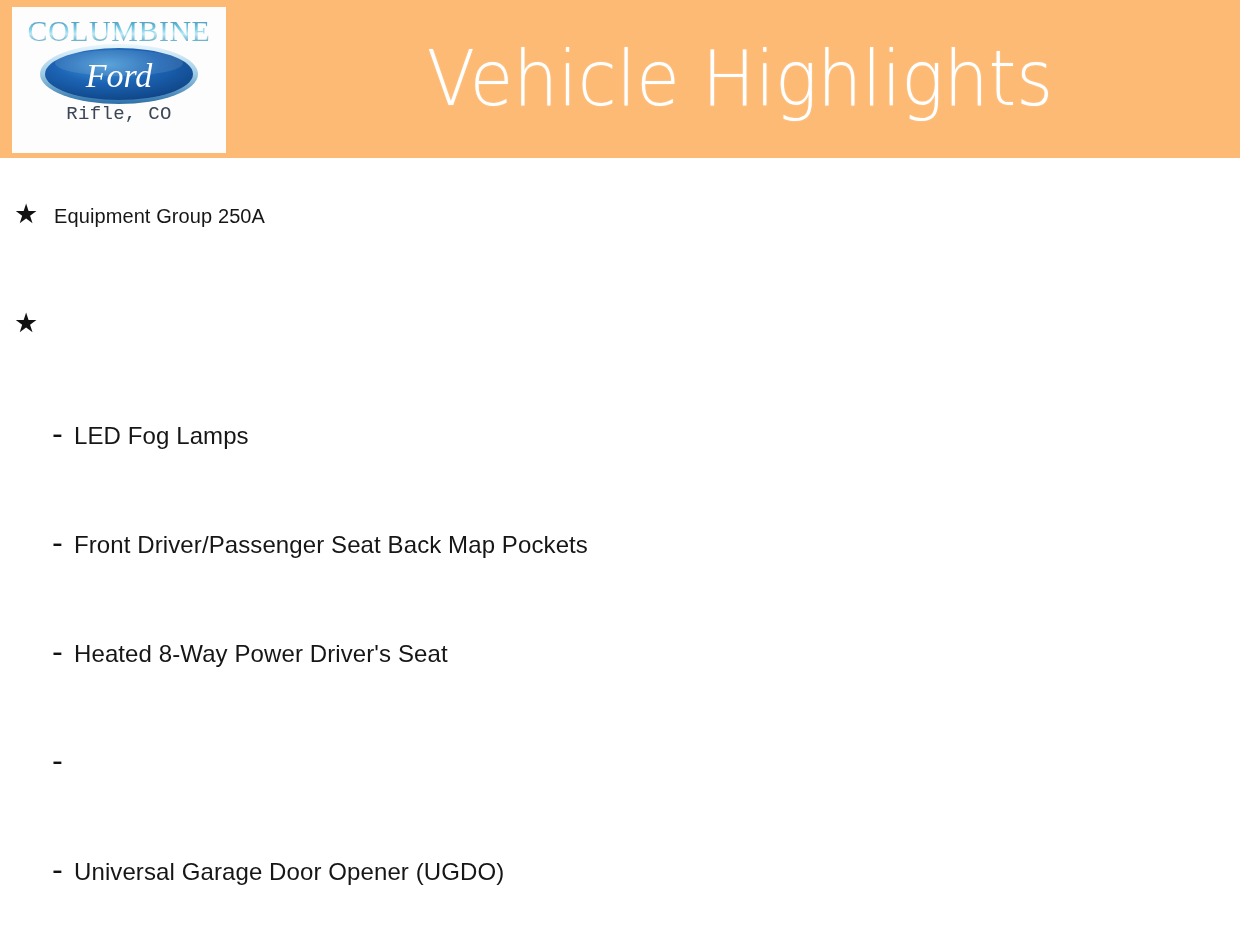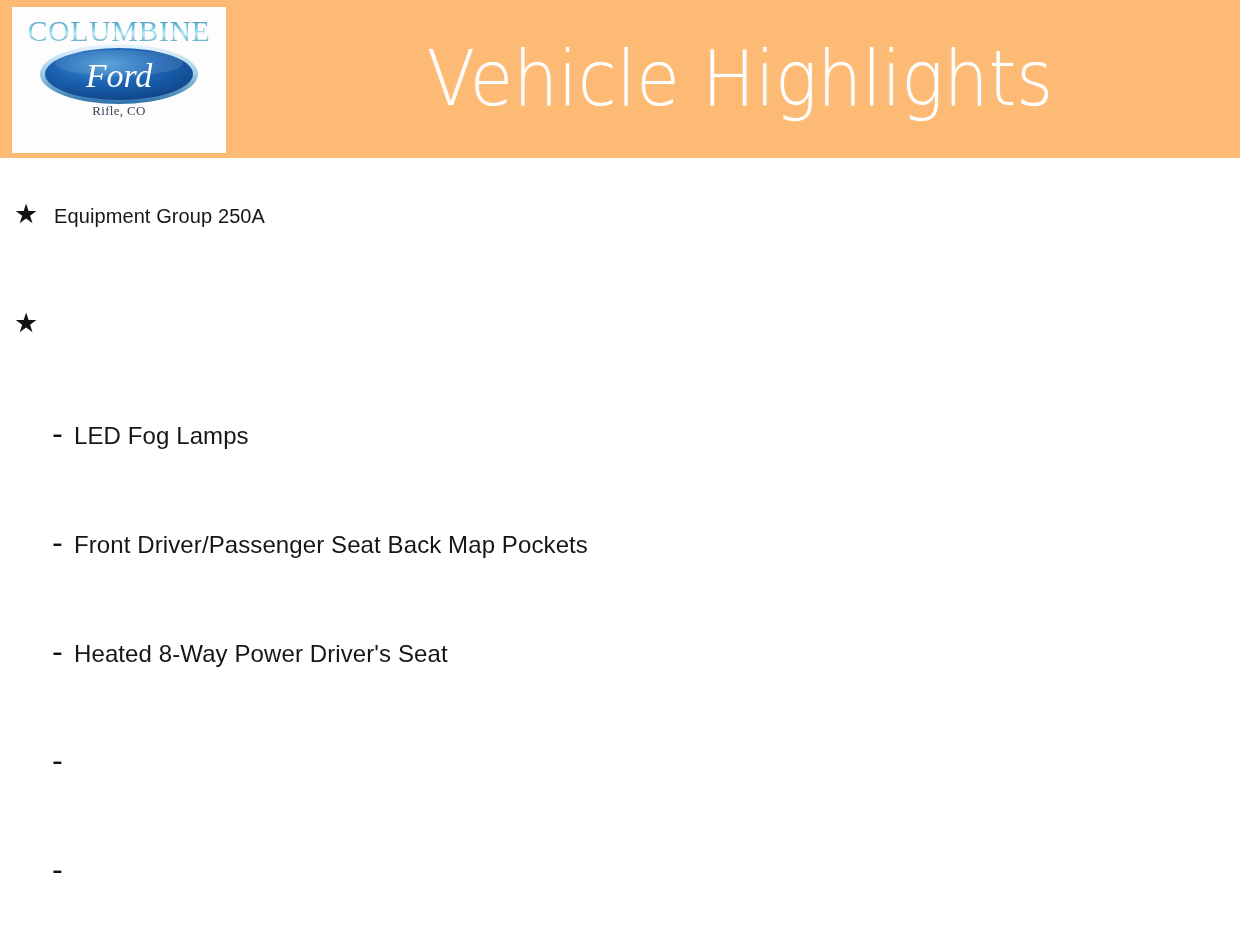--- a/index.html
+++ b/index.html
@@ -57,22 +57,22 @@
   }
   .ford-oval-wrap {
     margin-top: -3px;
     width: 160px;
     height: 62px;
     display: flex;
     align-items: center;
     justify-content: flex-end;
   }
   .logo-rifle {
-    font-family: Liberation Serif, serif;
-    font-size: 13px;
+    font-family: Liberation Mono, monospace;
+    font-size: 19px;
     color: #3c4656;
     margin-top: -2px;
     letter-spacing: 0.3px;
     white-space: nowrap;
   }
 
   
   .header-title {
     position: absolute;
     left: 240px;
@@ -199,14 +199,15 @@
     </div>
     <div class="bullet-row level-2" style="top: 476px;">
       <span class="bullet-marker">-</span>
       <span class="bullet-label">Heated 8-Way Power Driver's Seat</span>
     </div>
     <div class="bullet-row level-2" style="top: 585px;">
       <span class="bullet-marker">-</span>
     </div>
     <div class="bullet-row level-2" style="top: 694px;">
       <span class="bullet-marker">-</span>
+      <span class="bullet-label">Universal Garage Door Opener (UGDO)</span>
     </div>
   </div>
 
 </body></html>

